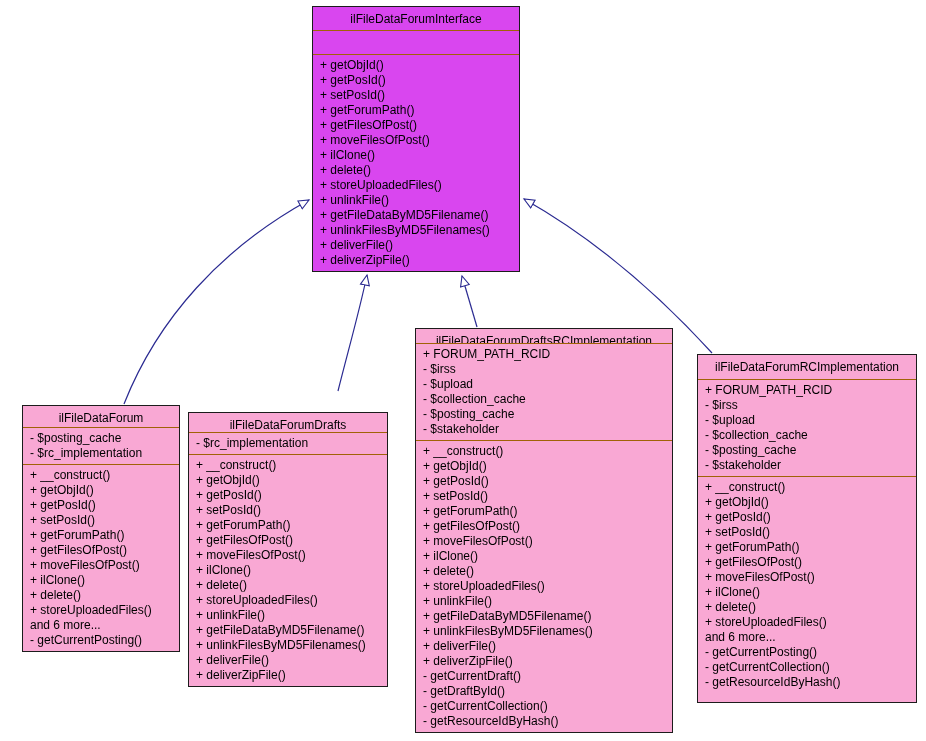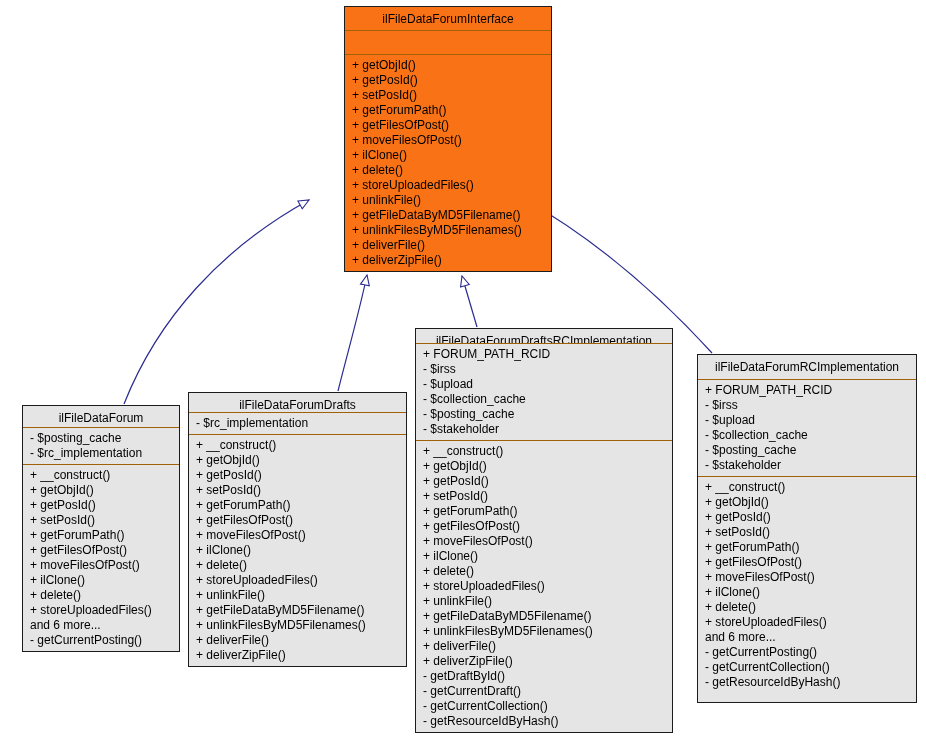--- a/index.html
+++ b/index.html
@@ -20,50 +20,49 @@
   .edges {
     position: absolute;
     left: 0;
     top: 0;
     width: 926px;
     height: 741px;
     pointer-events: none;
   }
   .uml-box {
     position: absolute;
-    background: #e5e5e5;
+    background: #f9a8d4;
     border: 1px solid #1c1c1c;
     box-sizing: border-box;
     display: flex;
     flex-direction: column;
   }
   .uml-box.highlight {
-    background: #f97316;
-    margin-left: 32px;
+    background: #d946ef;
   }
   .uml-title {
     height: 24px;
     line-height: 24px;
     text-align: center;
     white-space: nowrap;
     overflow: hidden;
   }
   .uml-attrs, .uml-methods {
     border-top: 1px solid #a16207;
     padding: 3px 7px;
   }
   .uml-methods { flex: 1; }
   .member {
     line-height: 15px;
     white-space: nowrap;
   }
   #box-interface { left: 312px; top: 6px;   width: 208px; height: 266px; }
   #box-interface .uml-attrs { height: 24px; box-sizing: border-box; }
   #box-forum     { left: 22px;   top: 405px; width: 158px; height: 247px; }
-  #box-drafts    { left: 188px; top: 392px; width: 219px; height: 275px; }
+  #box-drafts    { left: 188px; top: 412px; width: 200px; height: 275px; }
   #box-draftsrc  { left: 415px; top: 328px; width: 258px; height: 405px; }
   #box-rc        { left: 697px; top: 354px; width: 220px; height: 349px; }
   .edge-path {
     fill: none;
     stroke: #2a2a91;
     stroke-width: 1.2;
   }
 </style>
 </head>
 <body>
@@ -168,22 +167,22 @@
         <div class="member">+ getFilesOfPost()</div>
         <div class="member">+ moveFilesOfPost()</div>
         <div class="member">+ ilClone()</div>
         <div class="member">+ delete()</div>
         <div class="member">+ storeUploadedFiles()</div>
         <div class="member">+ unlinkFile()</div>
         <div class="member">+ getFileDataByMD5Filename()</div>
         <div class="member">+ unlinkFilesByMD5Filenames()</div>
         <div class="member">+ deliverFile()</div>
         <div class="member">+ deliverZipFile()</div>
+        <div class="member">- getCurrentDraft()</div>
         <div class="member">- getDraftById()</div>
-        <div class="member">- getCurrentDraft()</div>
         <div class="member">- getCurrentCollection()</div>
         <div class="member">- getResourceIdByHash()</div>
       </div>
   </div>
 
   <div class="uml-box" id="box-rc">
     <div class="uml-title">ilFileDataForumRCImplementation</div>
     <div class="uml-attrs">
         <div class="member">+ FORUM_PATH_RCID</div>
         <div class="member">- $irss</div>

